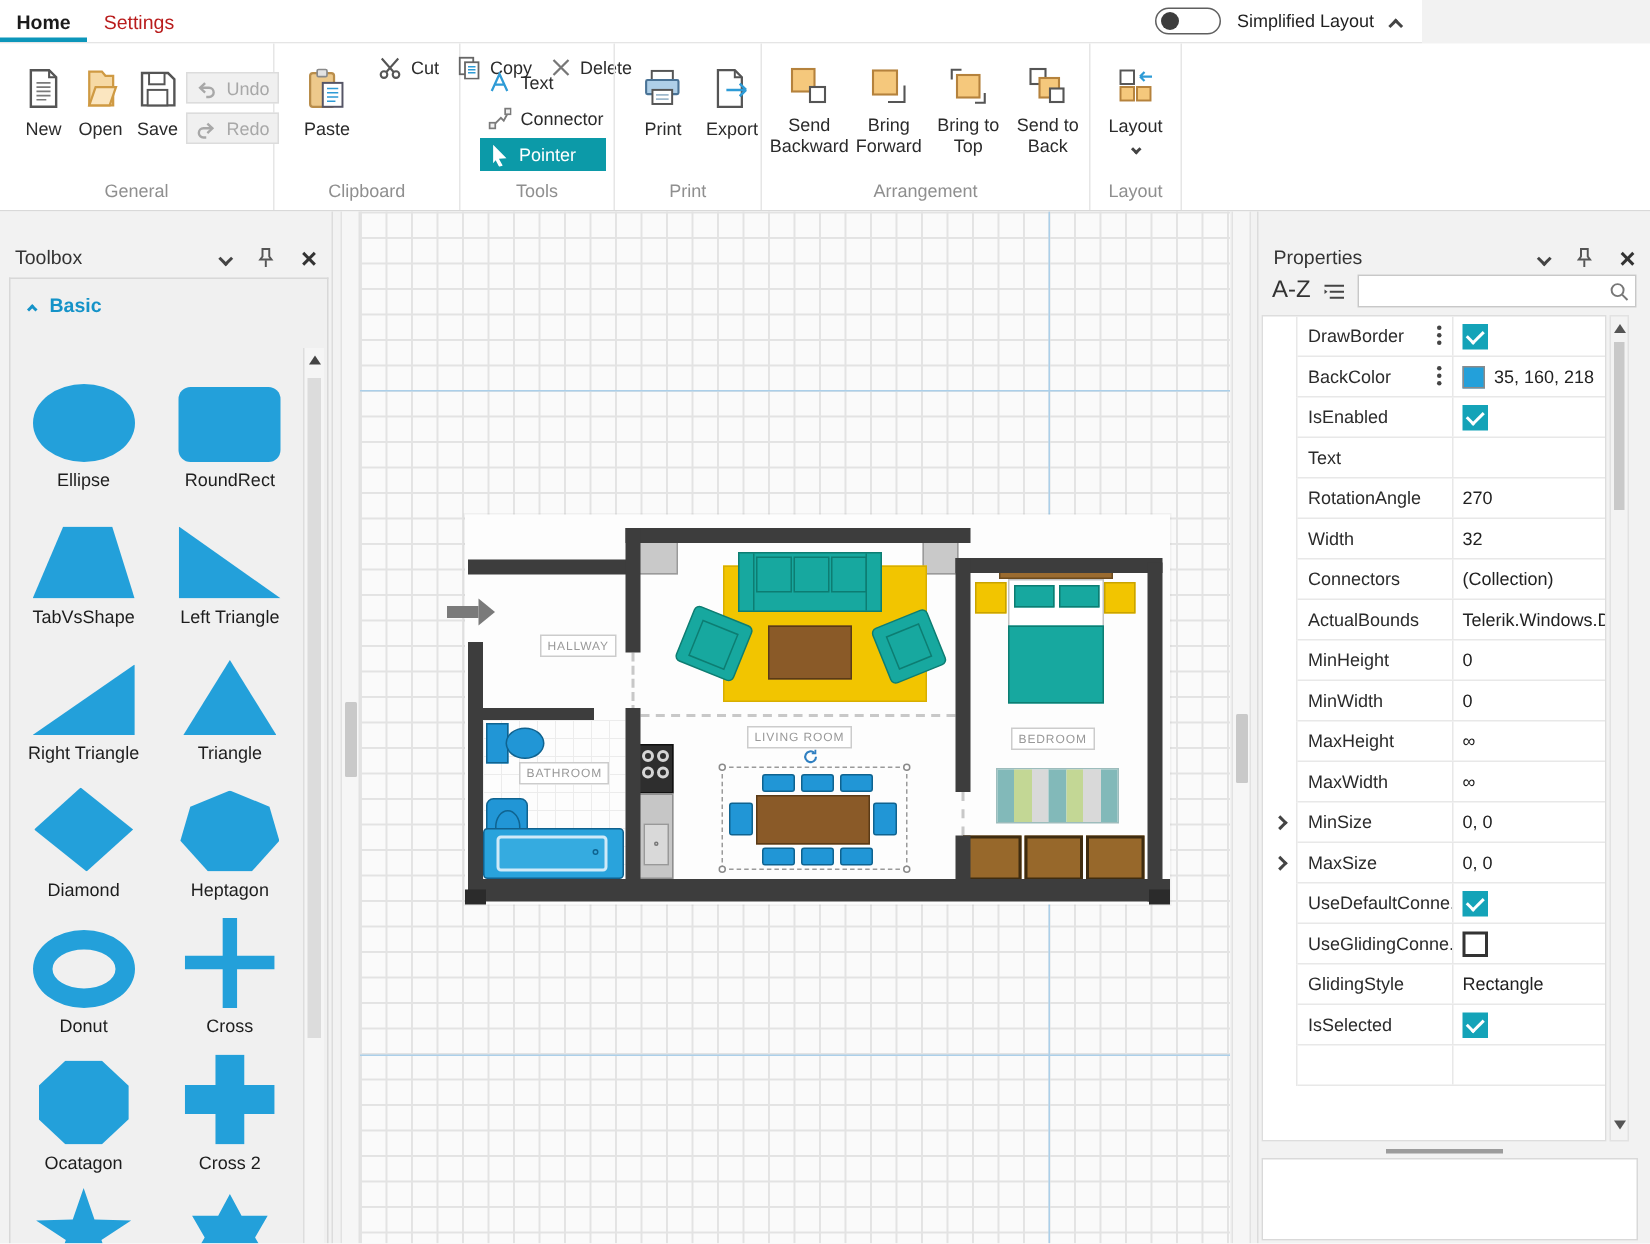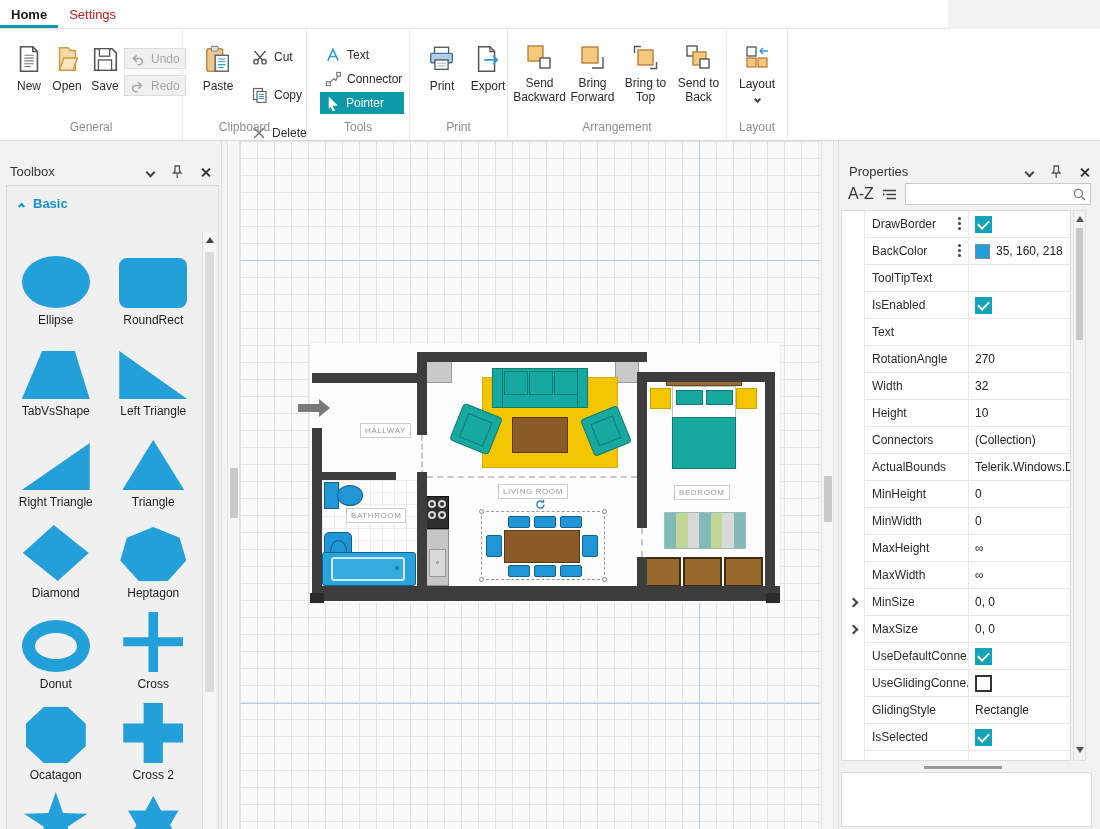--- a/index.html
+++ b/index.html
@@ -36,21 +36,21 @@
   .smallbtn { display:flex; align-items:center; gap:6px; height:21px; padding:0 5px; font-size:12px; color:#2b2b2b; }
   .smallbtn.disabled { color:#a8a8a8; background:#f0f0f0; border:1px solid #dcdcdc; width:62px; }
   .smallbtn.selected { background:#0c9aa8; color:#fff; }
   .g-general { width:183px; } .g-clipboard { width:124px; } .g-tools { width:103px; }
   .g-print { width:98px; } .g-arrangement { width:219px; } .g-layout { width:61px; }
   .g-filler { flex:1; border-right:none; }
   .gen-row { position:absolute; left:10px; top:14px; display:flex; }
   .gen-row .bigbtn { width:38px; }
   .undoredo { position:absolute; left:124px; top:19px; display:flex; flex-direction:column; gap:6px; }
   .paste-wrap { position:absolute; left:14px; top:14px; }
-  .clip-smalls { position:absolute; left:64px; top:17px; display:flex; flex-direction:column; gap:17px; }
+  .clip-smalls { position:absolute; left:64px; top:5px; display:flex; gap:2px; }
   .tools-col { position:absolute; left:13px; top:15px; display:flex; flex-direction:column; gap:2px; }
   .tools-col .smallbtn { width:84px; height:22px; }
   .print-row { position:absolute; left:12px; top:14px; display:flex; gap:6px; }
   .print-row .bigbtn { width:40px; }
   .arr-row { position:absolute; left:6px; top:12px; display:flex; gap:2px; }
   .arr-row .bigbtn { width:51px; text-align:center; line-height:1.15; }
   .layout-wrap { position:absolute; left:0; top:12px; width:100%; display:flex; justify-content:center; }
 
   
   .main { position:absolute; top:141px; left:0; width:1100px; bottom:0; background:#f2f2f2; }
@@ -146,20 +146,27 @@
   svg { display:block; }
 </style>
 </head>
 <body>
 
 <div class="app">
 
   <div class="tabbar">
     <div class="tab active">Home</div>
     <div class="tab">Settings</div>
+    <div class="tabbar-right">
+      <div class="toggle-pill">
+        <div class="toggle-knob"></div>
+      </div>
+      <span class="toggle-label">Simplified Layout</span>
+      <span class="chev up"></span>
+    </div>
   </div>
 
   <div class="ribbon">
 
     <div class="rgroup g-general">
       <div class="gen-row">
         <div class="bigbtn">
           <span class="bicon">
             <svg width="30" height="30" viewBox="0 0 32 32">
                 <path d="M7 3h13l5 5v21H7z" fill="#fff" stroke="#555" stroke-width="1.7"></path>
@@ -664,91 +671,69 @@
                   <i></i>
                 </span>
               </div>
           <div class="pval">
                 <span class="swatch" style="background:#23a0da;"></span>
                 <span>35, 160, 218</span>
               </div>
             </div>
         </div>
 
-        <div class="prow">
-          <div class="pgut"></div>
-          <div class="pcells">
-              <div class="pname">
-                <span>ToolTipText</span>
+
+        <div class="prow">
+          <div class="pgut"></div>
+          <div class="pcells">
+              <div class="pname">
+                <span>IsEnabled</span>
+              </div>
+          <div class="pval">
+                <span class="cbox checked"></span>
+              </div>
+            </div>
+        </div>
+
+        <div class="prow">
+          <div class="pgut"></div>
+          <div class="pcells">
+              <div class="pname">
+                <span>Text</span>
               </div>
           <div class="pval">
                 <span></span>
               </div>
             </div>
         </div>
 
         <div class="prow">
           <div class="pgut"></div>
           <div class="pcells">
               <div class="pname">
-                <span>IsEnabled</span>
-              </div>
-          <div class="pval">
-                <span class="cbox checked"></span>
-              </div>
-            </div>
-        </div>
-
-        <div class="prow">
-          <div class="pgut"></div>
-          <div class="pcells">
-              <div class="pname">
-                <span>Text</span>
-              </div>
-          <div class="pval">
-                <span></span>
-              </div>
-            </div>
-        </div>
-
-        <div class="prow">
-          <div class="pgut"></div>
-          <div class="pcells">
-              <div class="pname">
                 <span>RotationAngle</span>
               </div>
           <div class="pval">
                 <span>270</span>
               </div>
             </div>
         </div>
 
         <div class="prow">
           <div class="pgut"></div>
           <div class="pcells">
               <div class="pname">
                 <span>Width</span>
               </div>
           <div class="pval">
                 <span>32</span>
               </div>
             </div>
         </div>
 
-        <div class="prow">
-          <div class="pgut"></div>
-          <div class="pcells">
-              <div class="pname">
-                <span>Height</span>
-              </div>
-          <div class="pval">
-                <span>10</span>
-              </div>
-            </div>
-        </div>
 
         <div class="prow">
           <div class="pgut"></div>
           <div class="pcells">
               <div class="pname">
                 <span>Connectors</span>
               </div>
           <div class="pval">
                 <span>(Collection)</span>
               </div>

